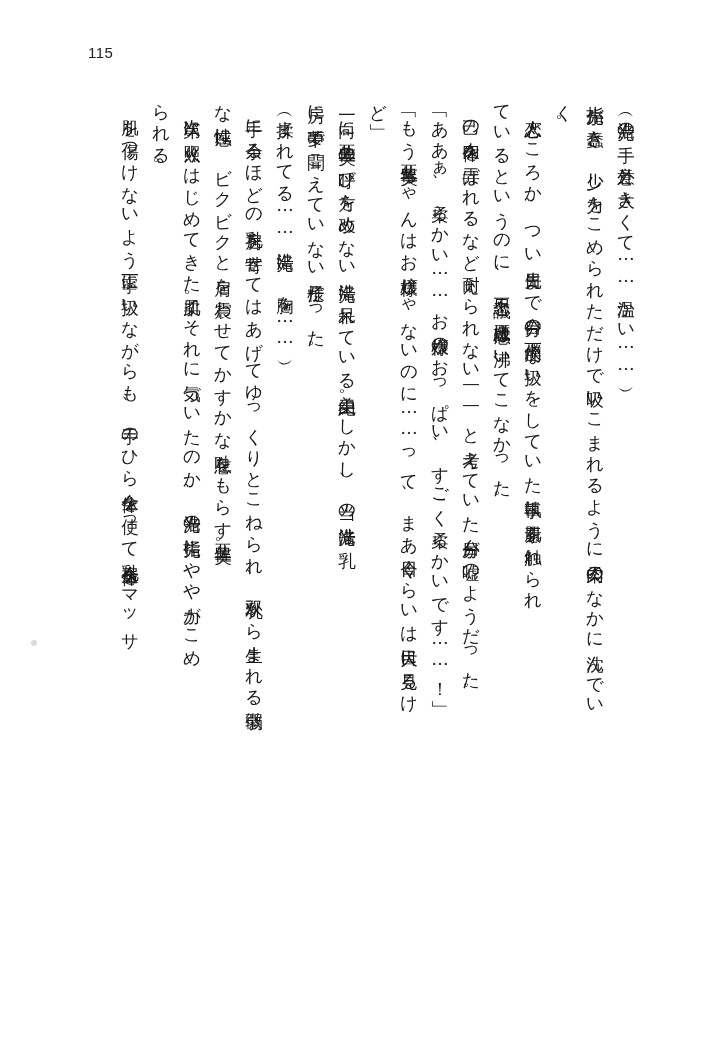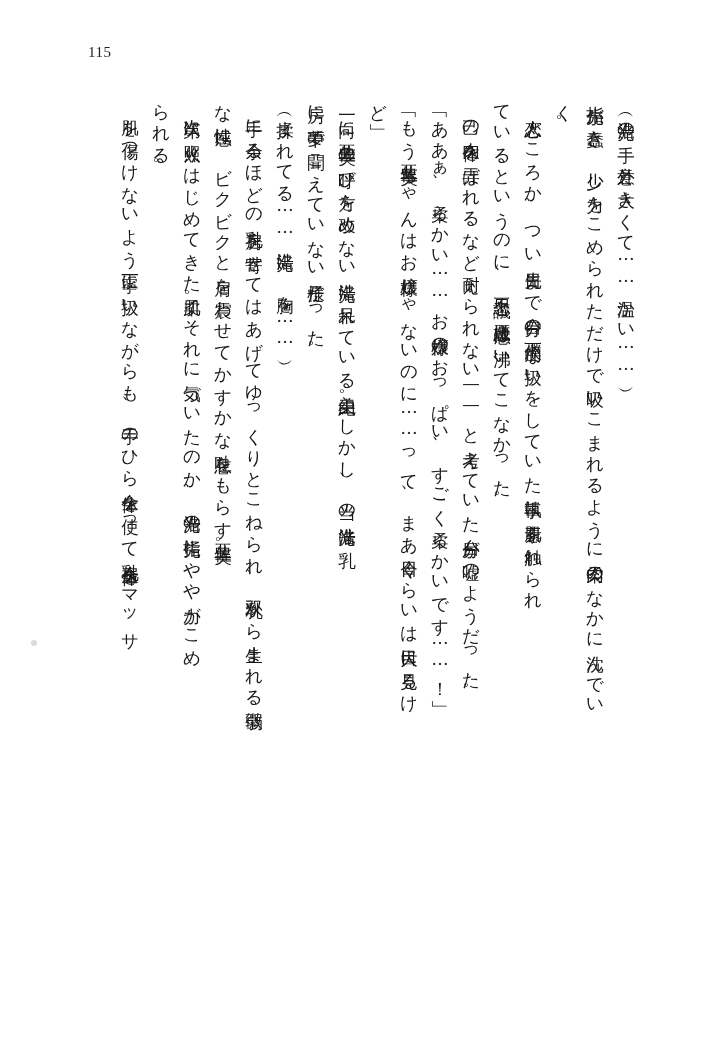--- a/index.html
+++ b/index.html
@@ -20,21 +20,21 @@
     height: 1050px;
     background: #ffffff;
   }
   .page-number {
     position: absolute;
     top: 44px;
     left: 88px;
     font-size: 15px;
     letter-spacing: 0.5px;
     color: #222222;
-    font-family: Liberation Serif, serif;
+    font-family: Liberation Sans, sans-serif;
   }
   
   .body-text {
     position: absolute;
     top: 92px;
     right: 78px;
     left: 60px;
     bottom: 52px;
     display: flex;
     flex-direction: row-reverse;

